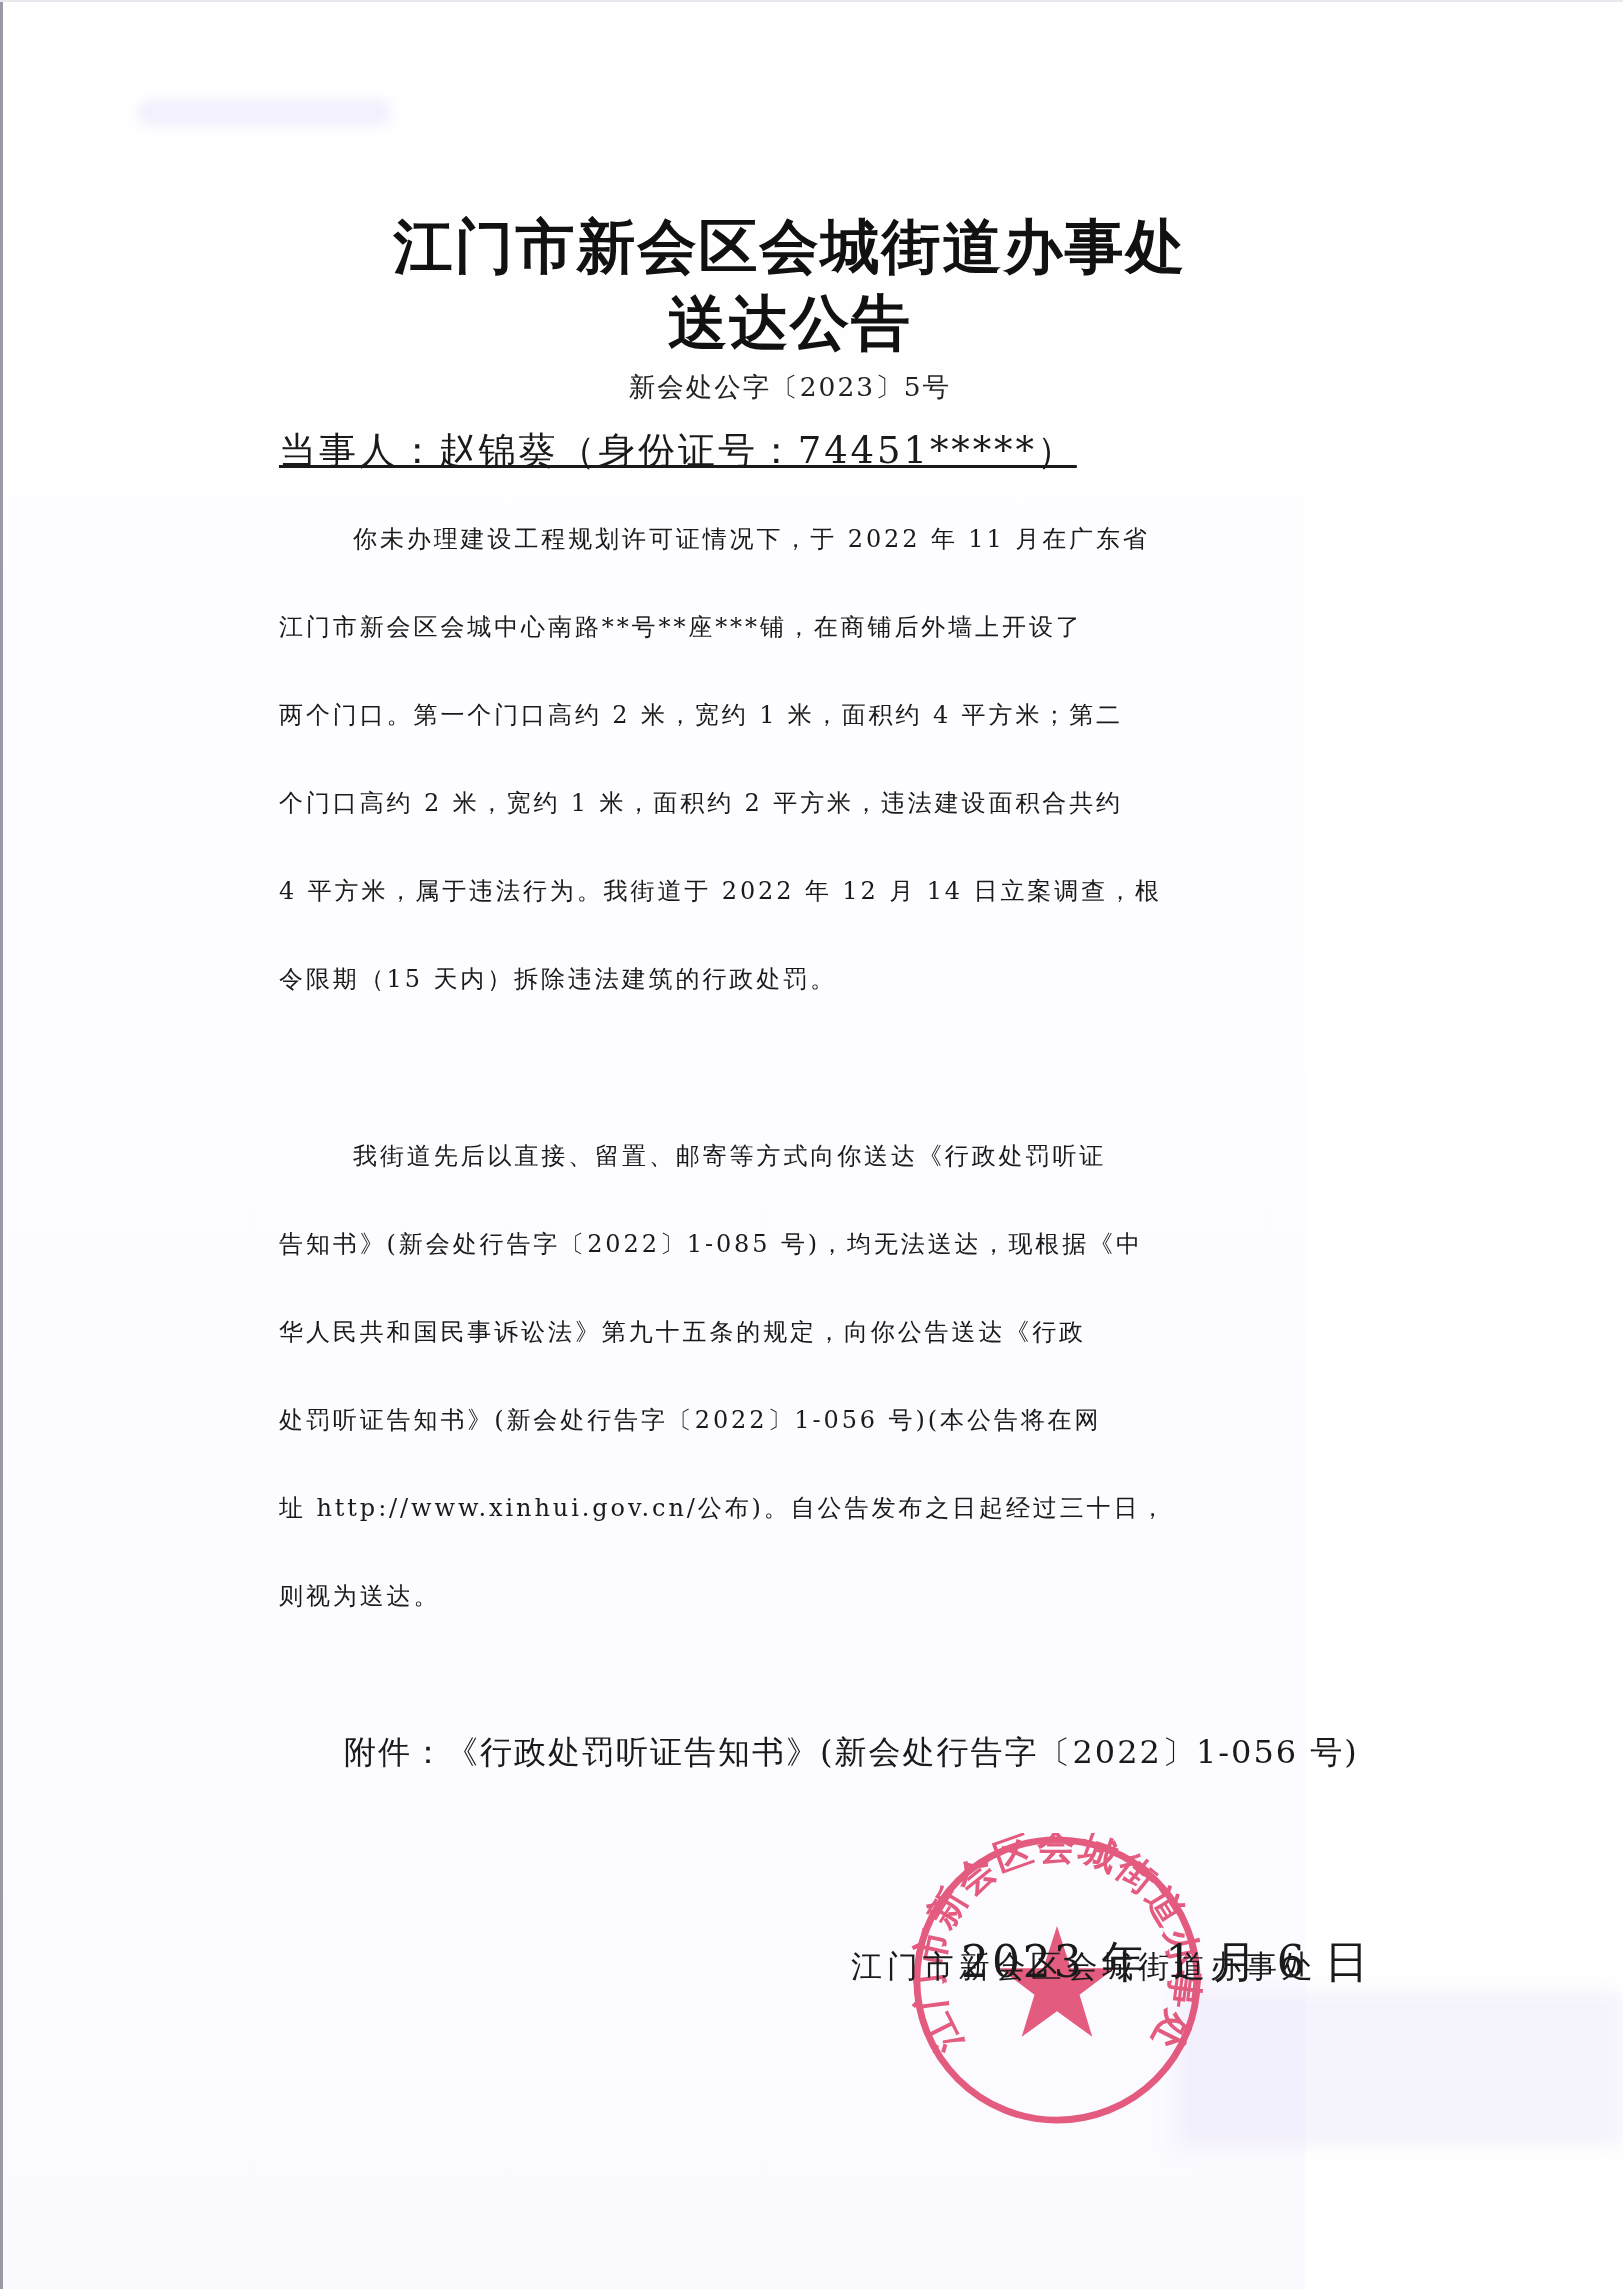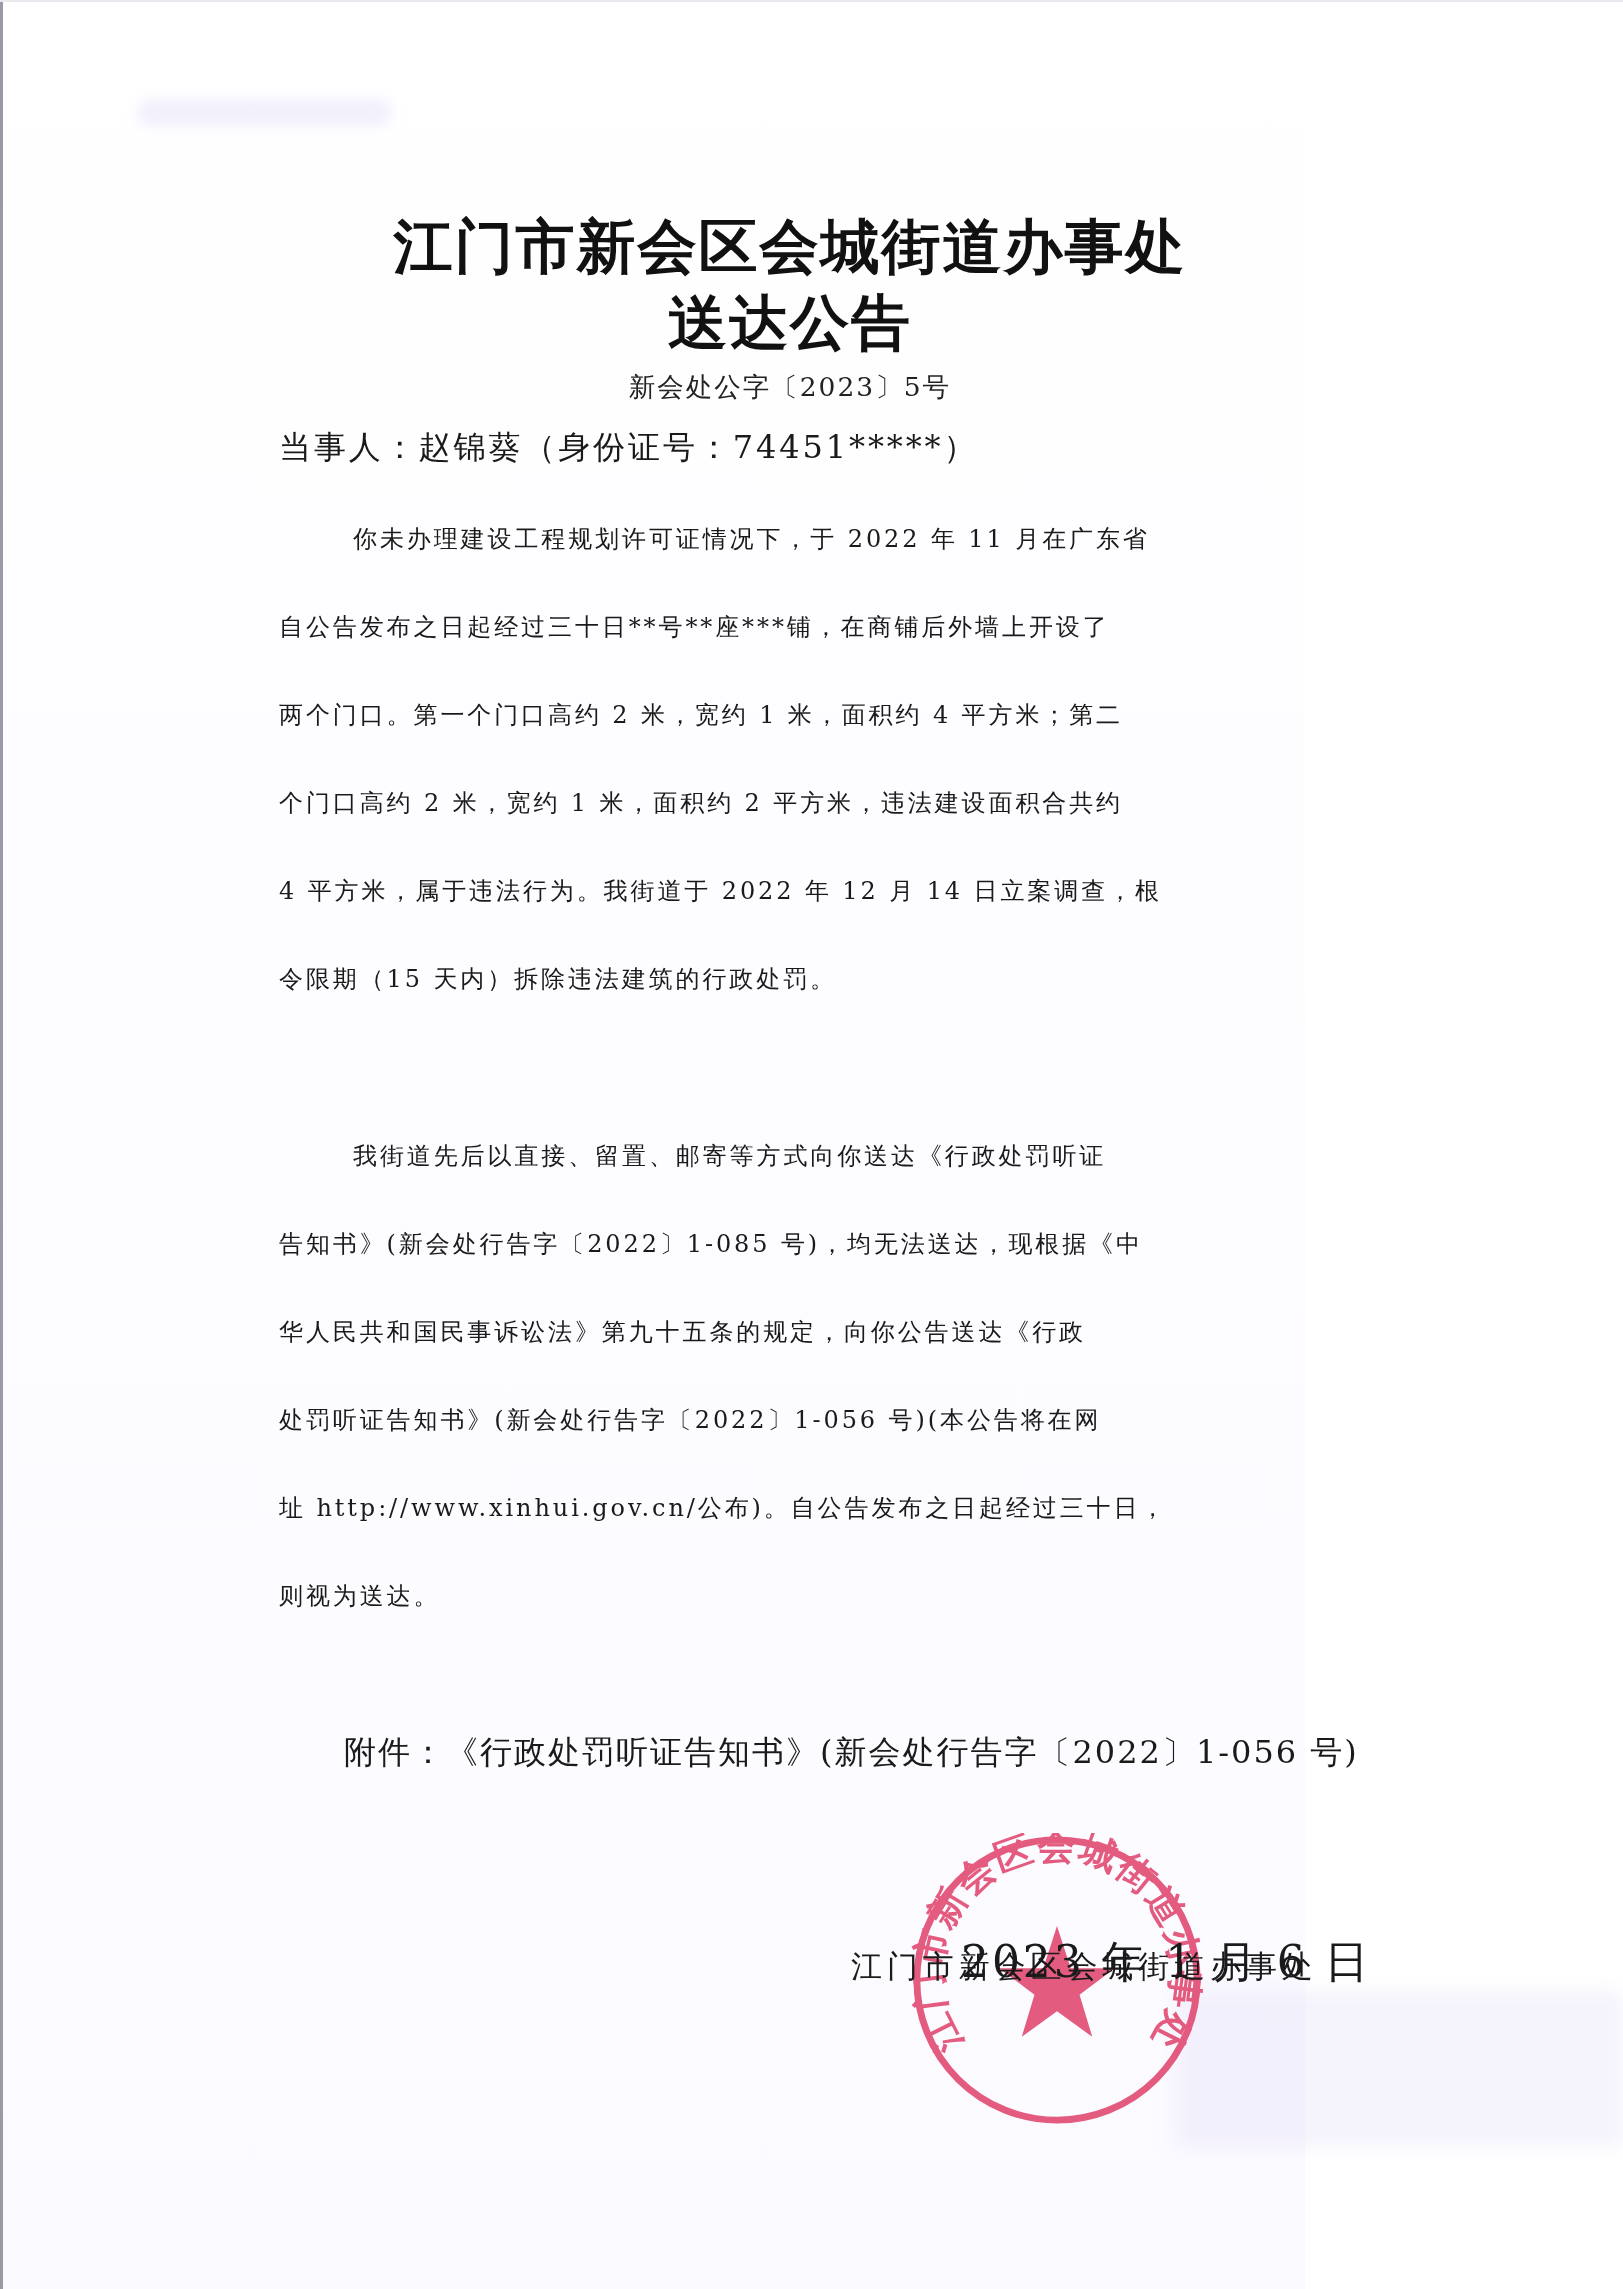--- a/index.html
+++ b/index.html
@@ -56,23 +56,24 @@
       width: 1623px;
       text-align: center;
       font-size: 26.5px;
       letter-spacing: 2px;
       color: #222;
     }
     .party {
       position: absolute;
       left: 279px;
       top: 426px;
-      font-size: 32px;
+      font-size: 37px;
       letter-spacing: 2.9px;
       color: #1a1a1a;
+      text-decoration: underline;
     }
     .para {
       position: absolute;
       left: 279px;
       width: 1161px;
       font-size: 24px;
       line-height: 88px;
       letter-spacing: 2.9px;
       text-align: justify;
       text-indent: 74px;
@@ -155,21 +156,21 @@
   <div class="scan-smudge2"></div>
 
   <div class="title l1">江门市新会区会城街道办事处</div>
   <div class="title l2">送达公告</div>
   <div class="docno">新会处公字〔2023〕5号</div>
 
   <div class="party">当事人：赵锦葵（身份证号：74451*****）</div>
 
   <div class="para p1">
     <span class="ln first">你未办理建设工程规划许可证情况下，于 2022 年 11 月在广东省</span>
-    <span class="ln">自公告发布之日起经过三十日**号**座***铺，在商铺后外墙上开设了</span>
+    <span class="ln">江门市新会区会城中心南路**号**座***铺，在商铺后外墙上开设了</span>
     <span class="ln">两个门口。第一个门口高约 2 米，宽约 1 米，面积约 4 平方米；第二</span>
     <span class="ln">个门口高约 2 米，宽约 1 米，面积约 2 平方米，违法建设面积合共约</span>
     <span class="ln">4 平方米，属于违法行为。我街道于 2022 年 12 月 14 日立案调查，根</span>
     <span class="ln">令限期（15 天内）拆除违法建筑的行政处罚。</span>
   </div>
 
   <div class="para p2">
     <span class="ln first">我街道先后以直接、留置、邮寄等方式向你送达《行政处罚听证</span>
     <span class="ln">告知书》(新会处行告字〔2022〕1-085 号)，均无法送达，现根据《中</span>
     <span class="ln">华人民共和国民事诉讼法》第九十五条的规定，向你公告送达《行政</span>

